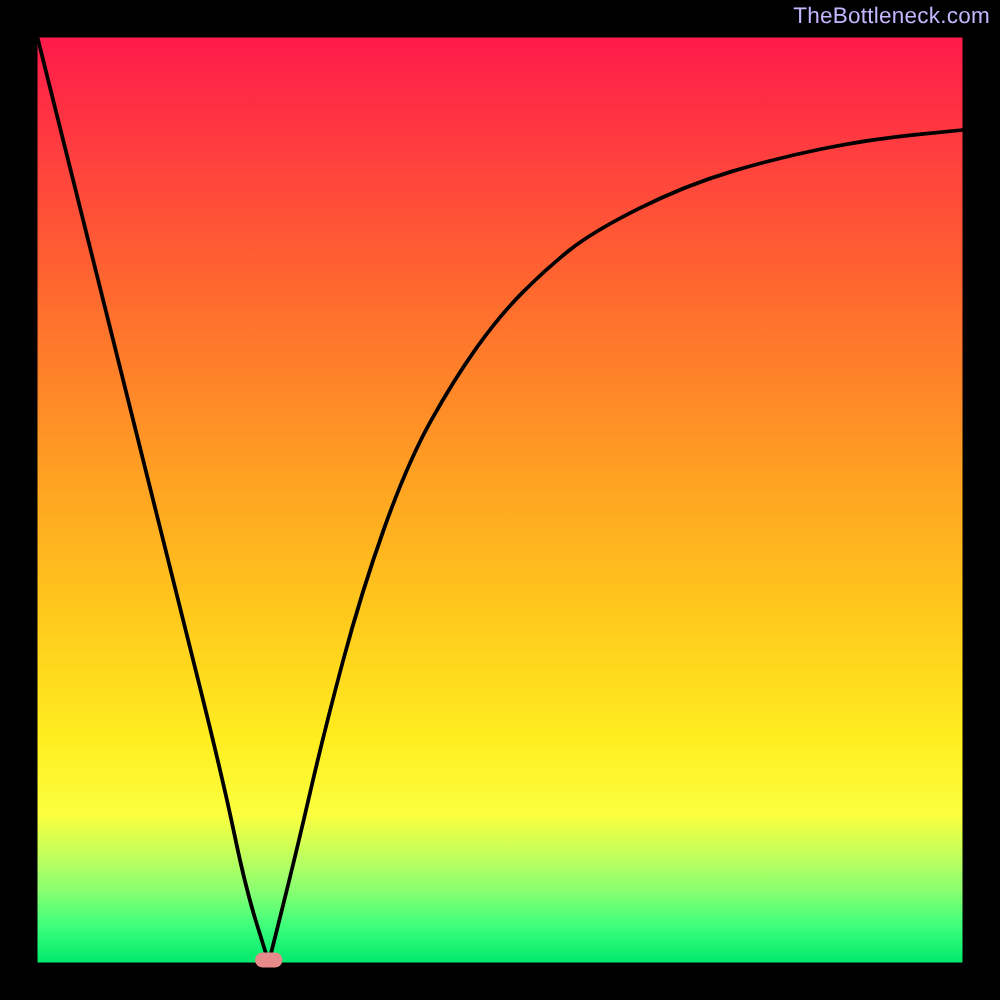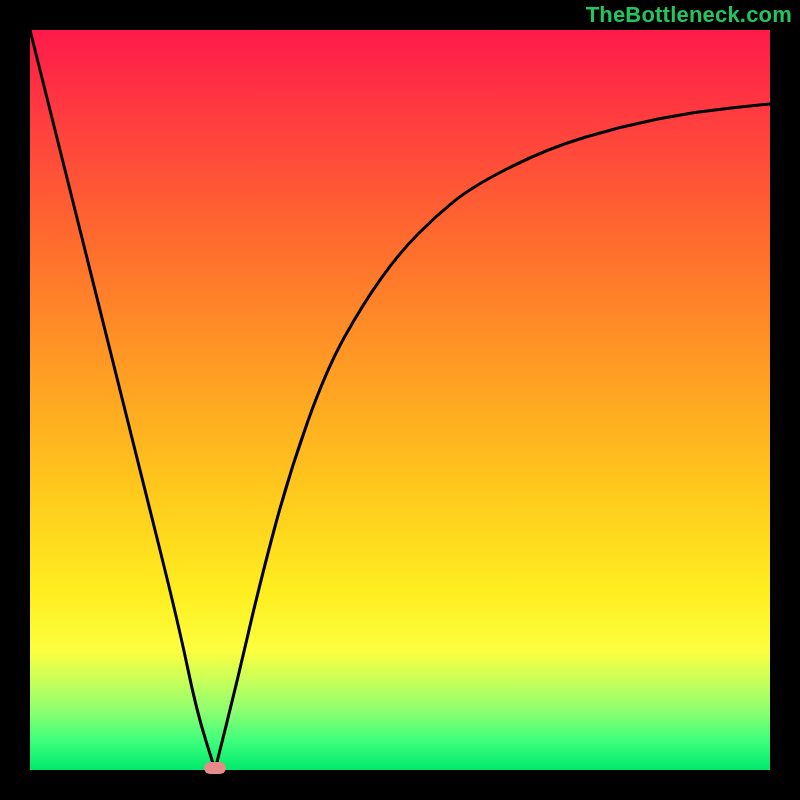--- a/index.html
+++ b/index.html
@@ -34,25 +34,24 @@
       #fbff3f 84%,
       #c7ff5a 88%,
       #8dff70 92%,
       #3fff7c 96%,
       #00e96d 100%);
   }
   .watermark {
     position: absolute;
     top: 2px;
     right: 8px;
-    color: #22c55e;
-    font-size: 22px;
+    color: #c4b5fd;
+    font-size: 18px;
     letter-spacing: 0.2px;
     user-select: none;
-    font-weight: bold;
   }
   svg.curve {
     position: absolute;
     left: 0;
     top: 0;
     width: 740px;
     height: 740px;
     overflow: visible;
   }
   .marker {

